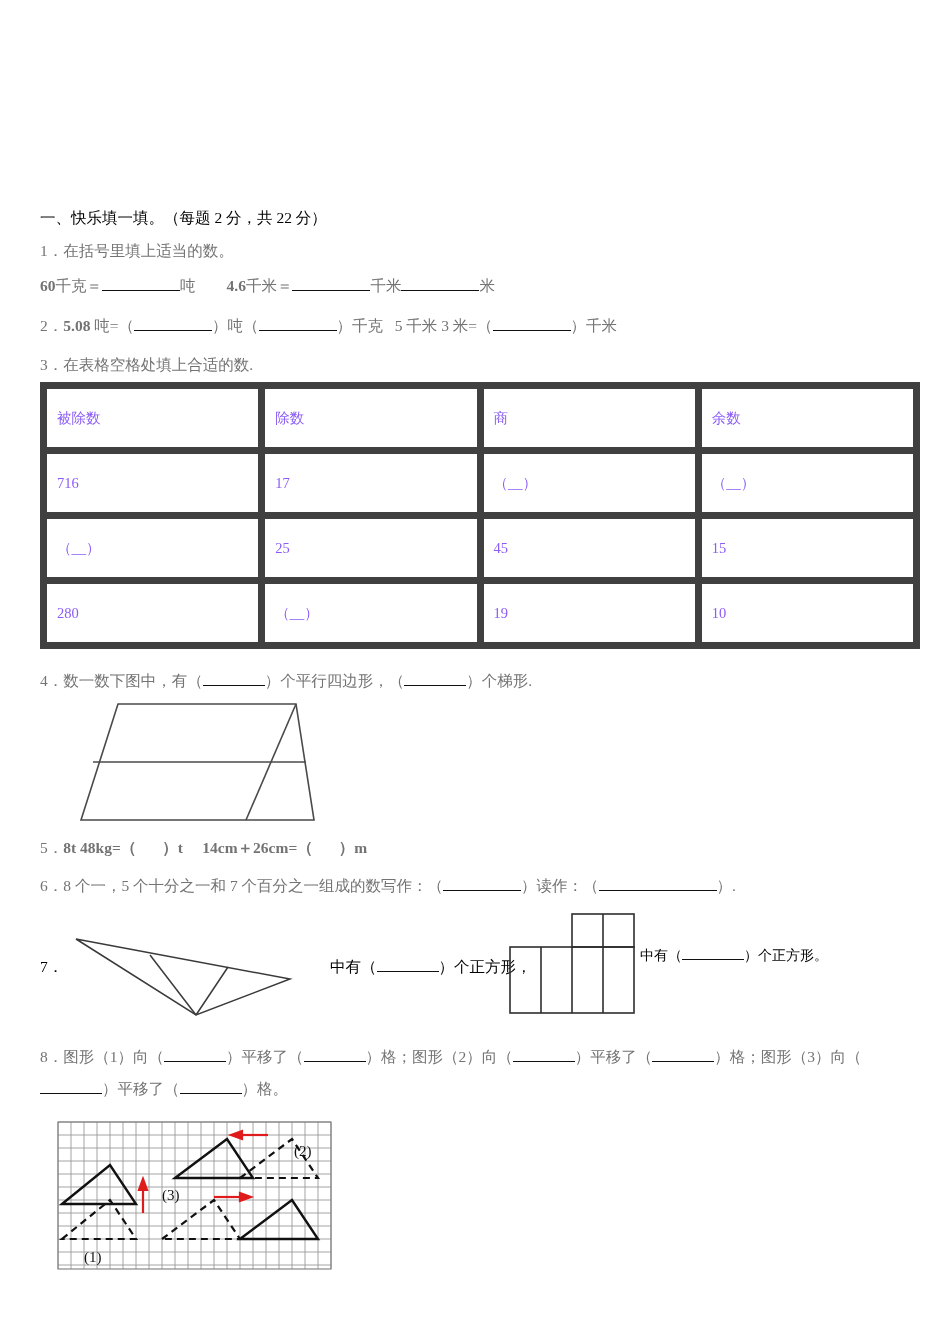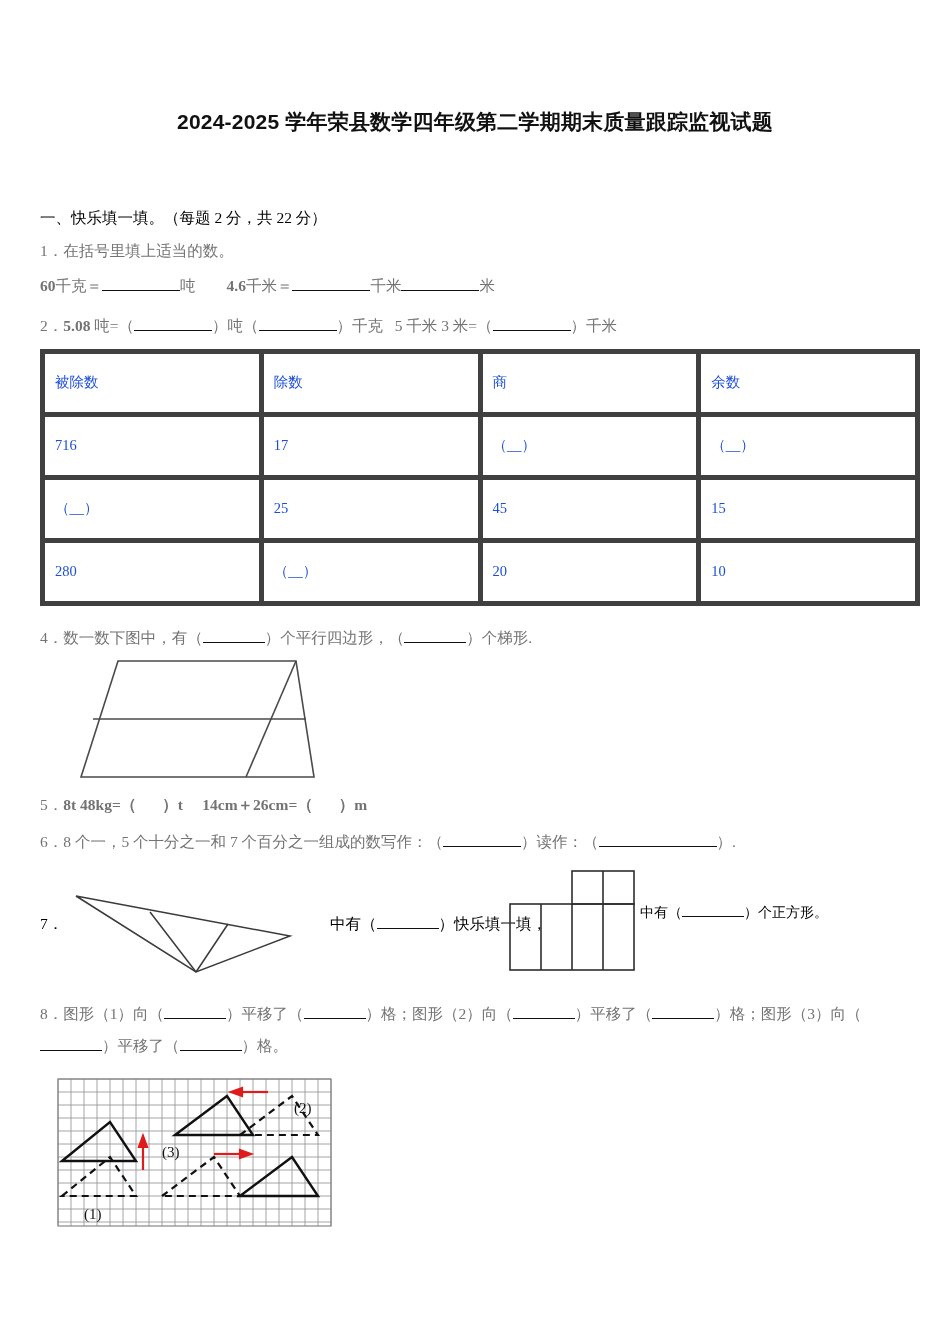--- a/index.html
+++ b/index.html
@@ -63,26 +63,26 @@
   .blank-tiny { display: inline-block; width: 26px; }
 
   
   table.calc-table {
     border-collapse: collapse;
     width: 880px;
     margin: 6px 0 0 0;
     table-layout: fixed;
   }
   table.calc-table td {
-    border: 5px solid #404040;
+    border: 7px solid #404040;
     height: 46px;
     padding: 6px 10px;
     font-size: 14.5px;
     vertical-align: middle;
-    color: #1d4ed8;
+    color: #8b5cf6;
   }
   table.calc-table tr:first-child td { font-size: 14.5px; }
 
   .q7row {
     position: relative;
     height: 118px;
   }
   .q7-label {
     position: absolute;
     left: 0px;
@@ -107,40 +107,42 @@
   }
 
   .q8-fig { margin: 12px 0 0 14px; }
   .trap-fig { margin: 6px 0 4px 6px; }
 </style>
 </head>
 <body>
 
 <div class="page">
 
-  <div class="doc-title">2024-2025 学年荣县数学四年级第二学期期末质量跟踪监视试题</div>
 
   <div class="body-block">
 
     <div class="sec-head">一、快乐填一填。（每题 2 分，共 22 分）</div>
 
     <div class="line">
       <span>1．</span><span>在括号里填上适当的数。</span>
     </div>
     <div class="line">
       <span class="bold-num">60</span><span>千克＝</span><span class="blank-l"></span><span>吨</span>
       &nbsp;&nbsp;&nbsp;&nbsp;&nbsp;&nbsp;
       <span class="bold-num">4.6</span><span>千米＝</span><span class="blank-l"></span><span>千米</span><span class="blank-l"></span><span>米</span>
     </div>
 
     <div class="line" style="margin-top:16px;">
       <span>2．</span><span class="bold-num">5.08</span>&nbsp;<span>吨=（</span><span class="blank-l"></span><span>）吨（</span><span class="blank-l"></span><span>）千克</span>
       &nbsp;&nbsp;<span>5 千米 3 米=（</span><span class="blank-l"></span><span>）千米</span>
     </div>
 
+    <div class="line" style="margin-top:16px;margin-bottom:4px;">
+      <span>3．</span><span>在表格空格处填上合适的数.</span>
+    </div>
 
     <table class="calc-table">
       <tbody>
           <tr>
         <td>被除数</td>
         <td>除数</td>
         <td>商</td>
         <td>余数</td>
       </tr>
       <tr>
@@ -151,21 +153,21 @@
       </tr>
       <tr>
         <td>（__）</td>
         <td>25</td>
         <td>45</td>
         <td>15</td>
       </tr>
       <tr>
         <td>280</td>
         <td>（__）</td>
-        <td>20</td>
+        <td>19</td>
         <td>10</td>
       </tr>
     </tbody>
       </table>
 
     <div class="line" style="margin-top:20px;margin-bottom:2px;">
       <span>4．</span><span>数一数下图中，有（</span><span class="blank-m"></span><span>）个平行四边形，（</span><span class="blank-m"></span><span>）个梯形.</span>
     </div>
 
     <div class="trap-fig">
@@ -194,21 +196,21 @@
         <svg width="250" height="92" viewBox="0 0 250 92">
           <g fill="none" stroke="#3a3a3a" stroke-width="1.5">
             <path d="M 8 8 L 222 48 L 128 84 Z"></path>
             <line x1="128" y1="84" x2="82" y2="24"></line>
             <line x1="128" y1="84" x2="160" y2="36"></line>
           </g>
         </svg>
       </div>
 
       <div class="q7-text1">
-        <span>中有（</span><span class="blank-m"></span><span>）快乐填一填，</span>
+        <span>中有（</span><span class="blank-m"></span><span>）个正方形，</span>
       </div>
 
       <div class="q7-fig2">
         <svg width="136" height="112" viewBox="0 0 136 112">
           <g fill="none" stroke="#2e2e2e" stroke-width="1.6">
 
             <rect x="8" y="38" width="124" height="66"></rect>
             <line x1="39" y1="38" x2="39" y2="104"></line>
             <line x1="70" y1="38" x2="70" y2="104"></line>
             <line x1="101" y1="38" x2="101" y2="104"></line>

